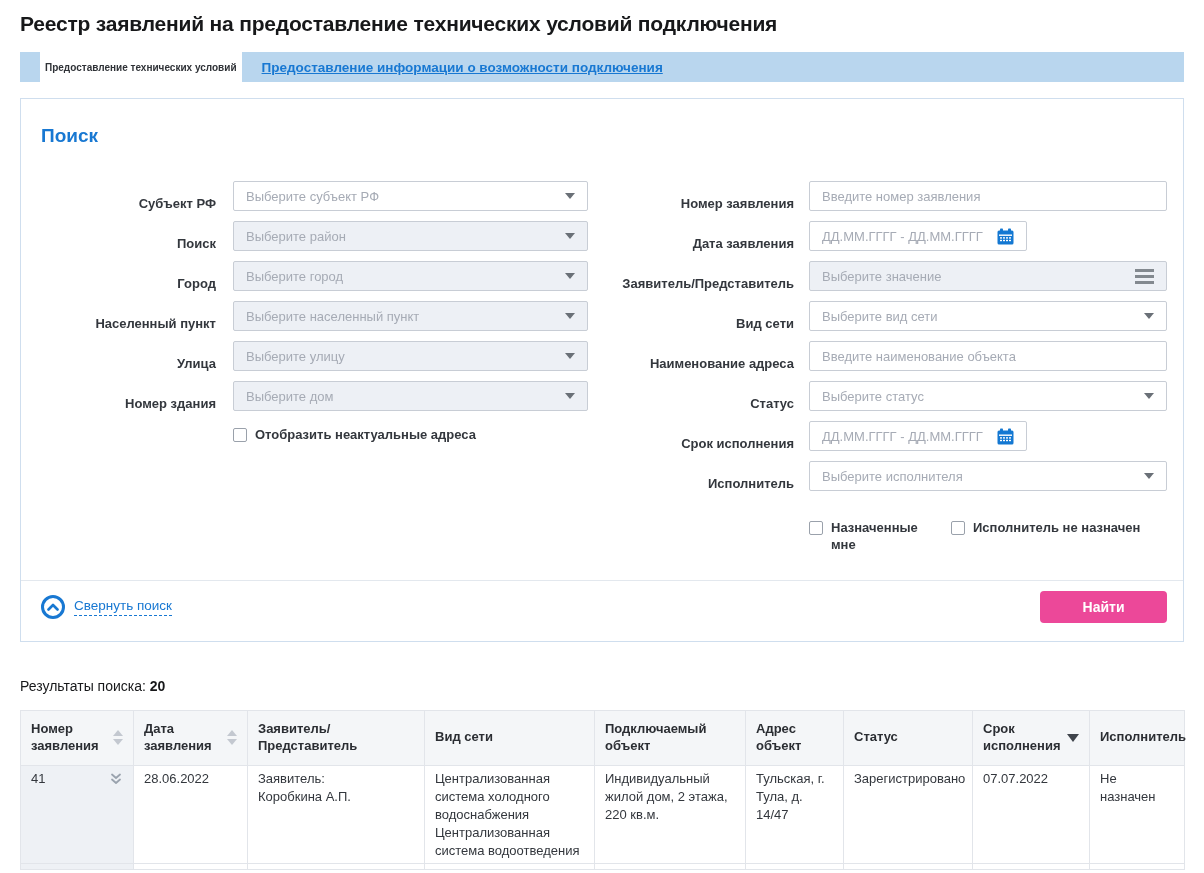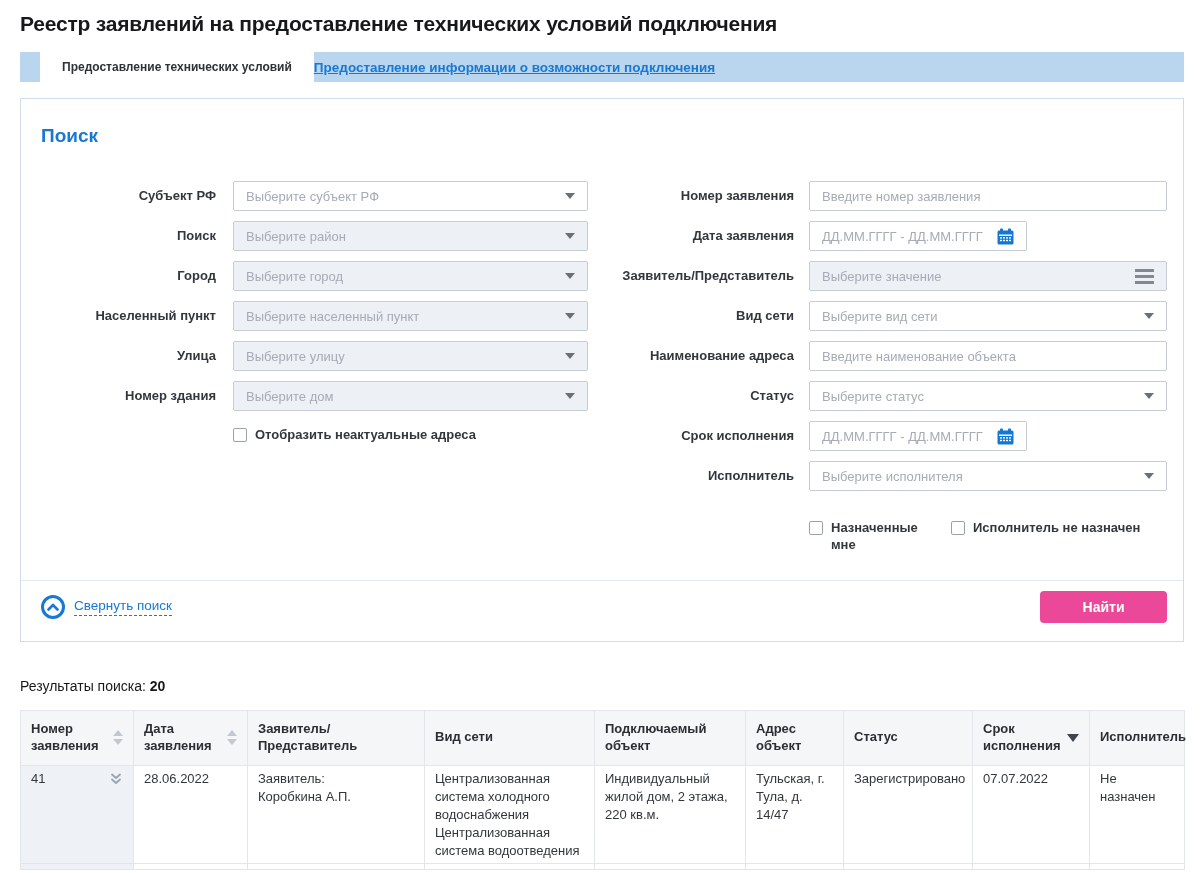--- a/index.html
+++ b/index.html
@@ -3,31 +3,31 @@
 <meta charset="utf-8">
 <style>
   * { box-sizing: border-box; margin: 0; padding: 0; }
   html,body { width:1204px; height:873px; overflow:hidden; background:#fff;
     font-family:"Liberation Sans","DejaVu Sans",sans-serif; color:#2f3237; }
 
   .page-title { font-size:21px; font-weight:700; color:#17181a; margin:12px 20px 16px 20px; letter-spacing:-0.2px; }
 
   
   .tabbar { margin:0 20px; height:30px; background:#b9d6ee; display:flex; align-items:stretch; padding-left:20px; }
-  .tab { display:flex; align-items:center; padding:0 22px; font-size:12px; font-weight:700; color:#2f3237; }
+  .tab { display:flex; align-items:center; padding:0 5px; font-size:10px; font-weight:700; color:#2f3237; }
   .tab.active { background:#fff; }
-  .tab-link { display:flex; align-items:center; font-size:13.5px; font-weight:700;
+  .tab-link { display:flex; align-items:center; margin-left:20px; font-size:13.5px; font-weight:700;
     color:#1878d2; text-decoration:underline; cursor:pointer; }
 
   
   .panel { margin:16px 20px 0 20px; border:1px solid #cfdeee; background:#fff; }
   .panel-title { color:#1878d2; font-size:19px; font-weight:700; margin:26px 0 0 20px; }
   .form { display:grid; grid-template-columns:547px 1fr; column-gap:21px; padding:34px 16px 26px 20px; }
 
-  .frow { display:flex; margin-bottom:10px; align-items:flex-start; }
+  .frow { display:flex; margin-bottom:10px; align-items:flex-end; }
   .flabel { font-size:13px; font-weight:700; color:#33373d; text-align:right; padding-top:8px; line-height:1.1; }
   .col-left .flabel { width:175px; margin-right:17px; }
   .col-right .flabel { width:185px; margin-right:15px; }
 
   .control { position:relative; height:30px; border:1px solid #c8cdd5; border-radius:2px; background:#fff;
     display:flex; align-items:center; padding:0 12px; flex:1; cursor:pointer; }
   .control.disabled { background:#edf0f5; }
   .control .ph { font-size:13px; color:#a6abb5; white-space:nowrap; overflow:hidden; }
   .control.date { flex:0 0 218px; }
   .caret { width:0; height:0; border-left:5px solid transparent; border-right:5px solid transparent;

